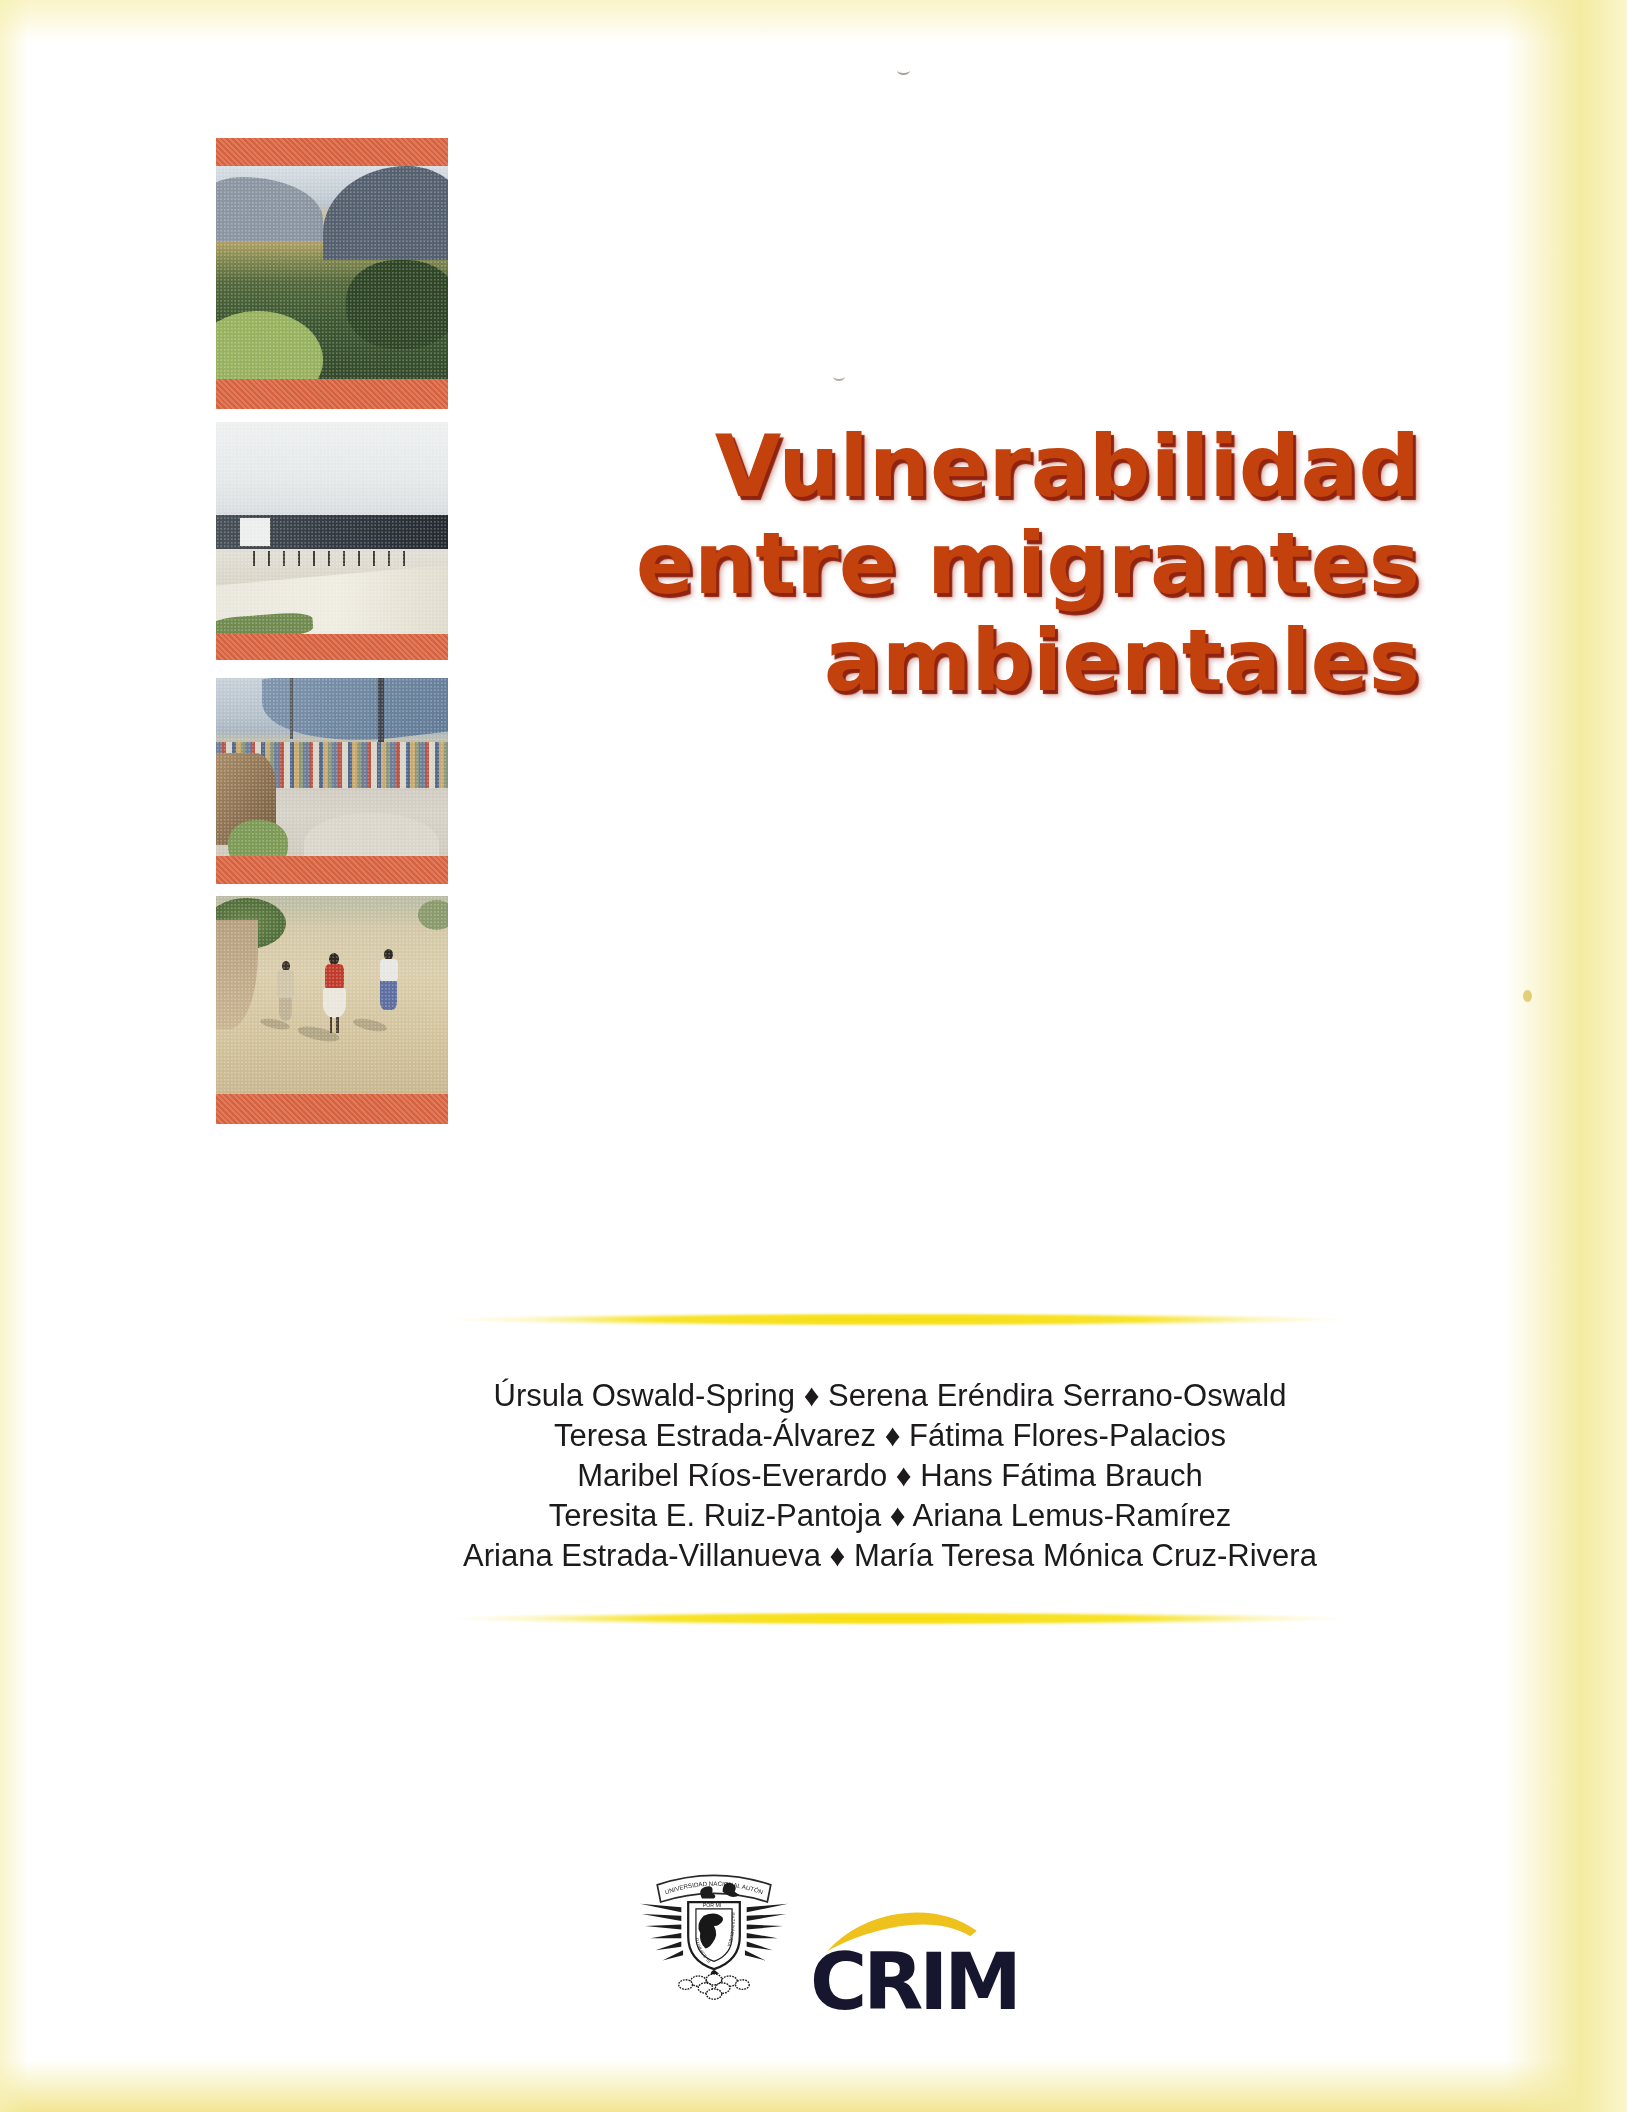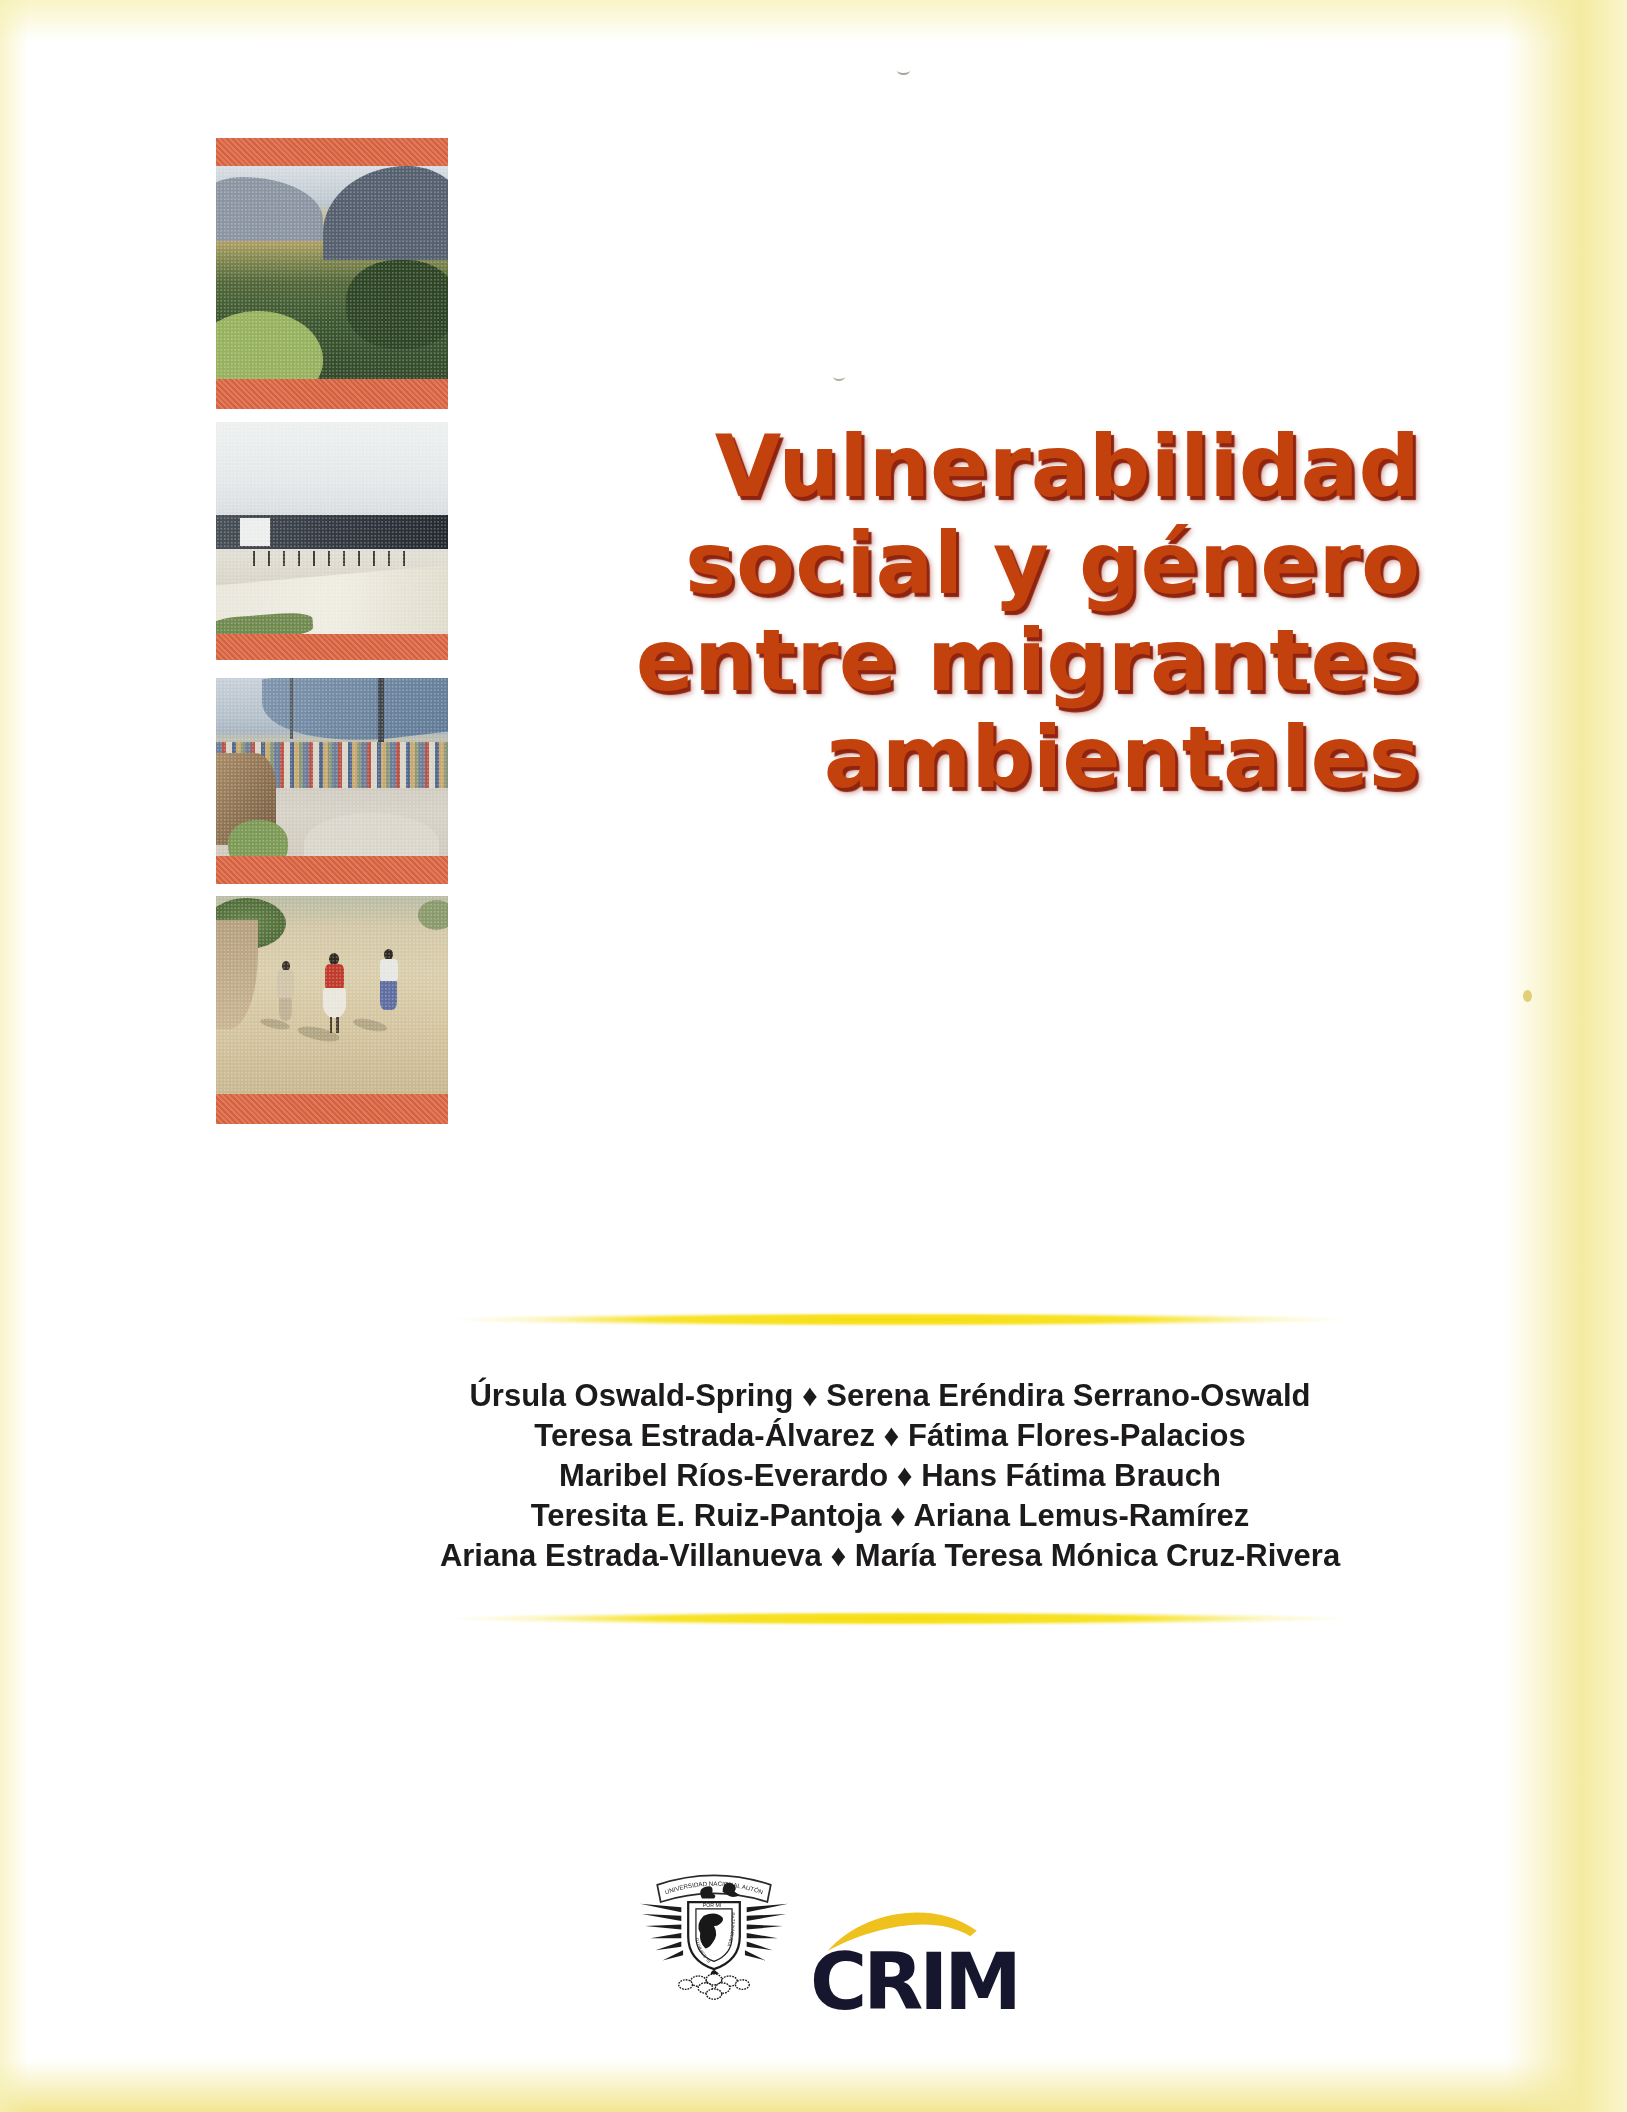--- a/index.html
+++ b/index.html
@@ -98,21 +98,21 @@
 
   
   .rule{position:absolute;left:448px;width:900px;height:15px;
     background:radial-gradient(ellipse 50% 50% at 50% 50%,#f6dc0c 0%,#f8e32e 55%,
       rgba(250,242,166,.55) 82%,rgba(255,255,255,0) 100%);}
   .rule-top{top:1312px;}
   .rule-bottom{top:1611px;}
 
   
   .authors{position:absolute;left:890px;top:1376px;width:1240px;transform:translateX(-50%);
-    text-align:center;font-size:31px;line-height:40px;color:#1c1a1a;font-weight:bold;}
+    text-align:center;font-size:31px;line-height:40px;color:#1c1a1a;}
 
   
   .unam{position:absolute;left:628px;top:1849px;width:172px;height:168px;}
   .unam svg{width:100%;height:100%;}
   .crim{position:absolute;left:810px;top:1893px;width:220px;height:140px;}
   .crim-swoosh{position:absolute;left:6px;top:6px;width:202px;height:56px;}
   .crim-text{position:absolute;left:0;top:46px;font-family:"DejaVu Sans",sans-serif;
     font-weight:bold;font-size:78px;line-height:86px;letter-spacing:-4px;color:#16162e;}
 
   
@@ -192,21 +192,20 @@
           <div class="ft"></div>
           <div class="fs"></div>
       </div>
     </div>
 
     <div class="bar b5"></div>
   </div>
 
   <h1 class="title">
     <div>Vulnerabilidad</div>
-    <div>social y género</div>
     <div>entre migrantes</div>
     <div>ambientales</div>
   </h1>
 
   <div class="rule rule-top"></div>
   <div class="authors">
     <div>Úrsula Oswald-Spring ♦ Serena Eréndira Serrano-Oswald</div>
     <div>Teresa Estrada-Álvarez ♦ Fátima Flores-Palacios</div>
     <div>Maribel Ríos-Everardo ♦ Hans Fátima Brauch</div>
     <div>Teresita E. Ruiz-Pantoja ♦ Ariana Lemus-Ramírez</div>

